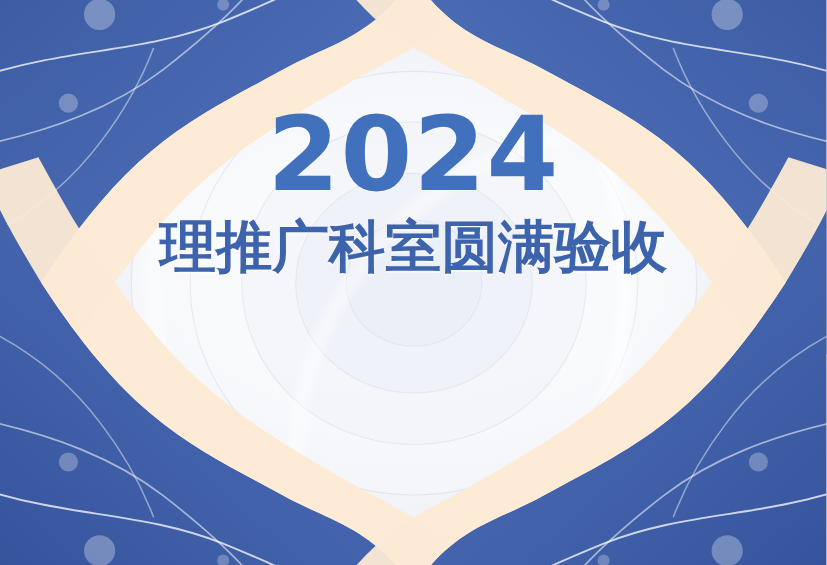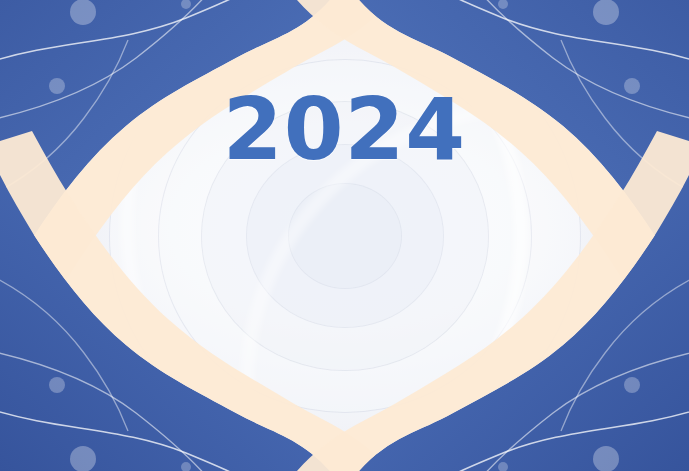--- a/index.html
+++ b/index.html
@@ -238,16 +238,17 @@
       <circle cx="606" cy="459" r="13" fill="#ffffff" opacity="0.30"></circle>
       <circle cx="632" cy="385" r="8" fill="#ffffff" opacity="0.28"></circle>
       <circle cx="503" cy="467" r="5" fill="#ffffff" opacity="0.26"></circle>
     </g>
   </svg>
 
   <div class="content">
     <div class="year">2024</div>
 
     <div class="headline">
+      <div class="hl-line">理推广科室圆满验收</div>
     </div>
   </div>
 
 </div>
 
 </body></html>

